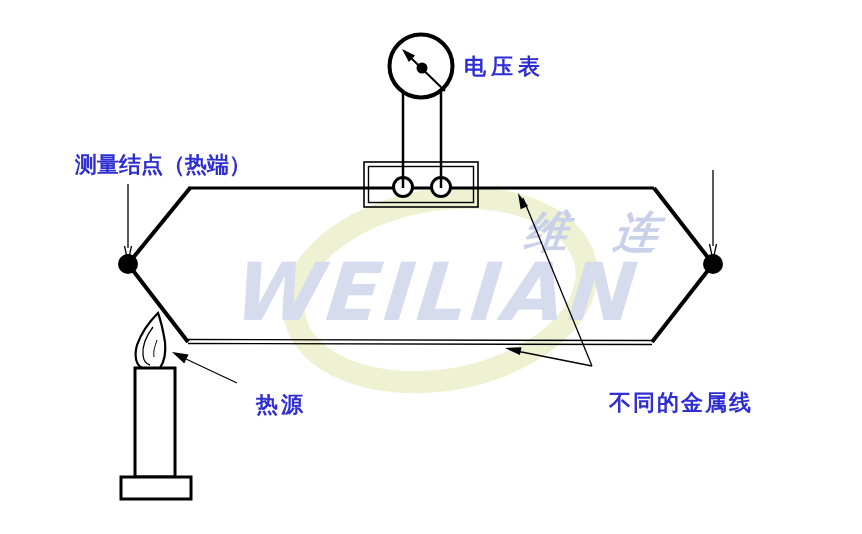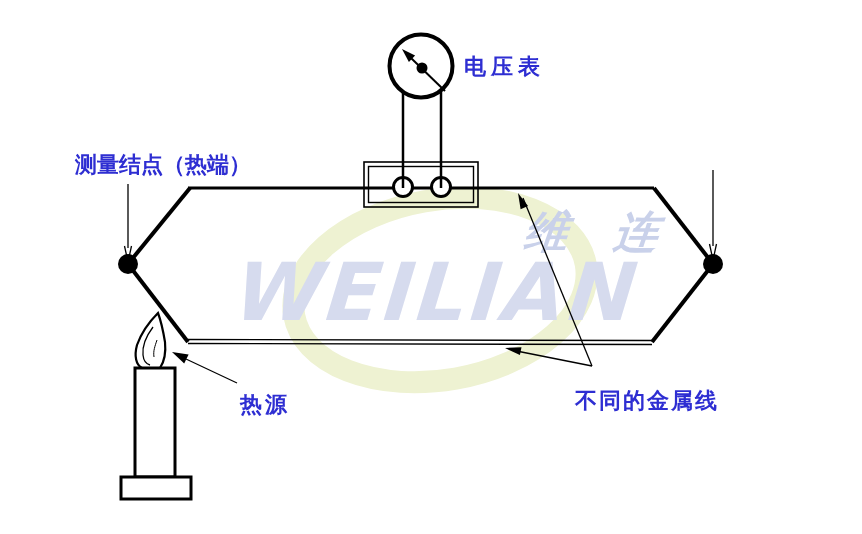--- a/index.html
+++ b/index.html
@@ -14,22 +14,22 @@
   .wm-cjk{left:524px;top:203px;font-size:44px;letter-spacing:46px;color:#c9d1ea;transform:skewX(-6deg);}
   .wm-latin{left:236px;top:246px;font-size:80px;letter-spacing:3px;color:#d6dbee;transform:skewX(-6deg);}
   #diagram-layer{z-index:2;}
   .label{
     position:absolute;color:#2e2ed2;font-weight:bold;font-size:22px;
     white-space:nowrap;z-index:3;line-height:1.1;margin-top:16px;
   }
   .lbl-voltmeter{left:464px;top:39px;letter-spacing:5px;}
   .lbl-hot{left:75px;top:137px;}
   .lbl-cold{left:627px;top:136px;}
-  .lbl-heat{left:240px;top:377px;letter-spacing:3px;}
-  .lbl-metal{left:575px;top:375px;letter-spacing:2px;font-family:Liberation Mono, monospace;}
+  .lbl-heat{left:256px;top:377px;letter-spacing:3px;}
+  .lbl-metal{left:609px;top:375px;letter-spacing:2px;}
   .lbl-title{left:352px;top:452px;color:#111111;font-size:23px;letter-spacing:2px;font-weight:600;}
 </style>
 </head>
 <body>
 
 <div class="canvas">
 
   <svg id="wm-layer" class="layer" width="862" height="534" viewBox="0 0 862 534">
     <ellipse cx="440" cy="290" rx="148" ry="90" fill="none" stroke="#eef2d2" stroke-width="22" transform="rotate(-10 440 290)"></ellipse>
   </svg>

